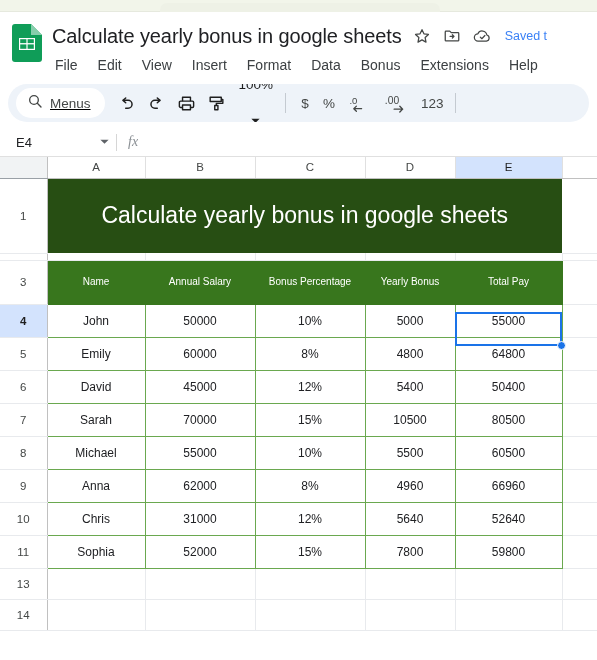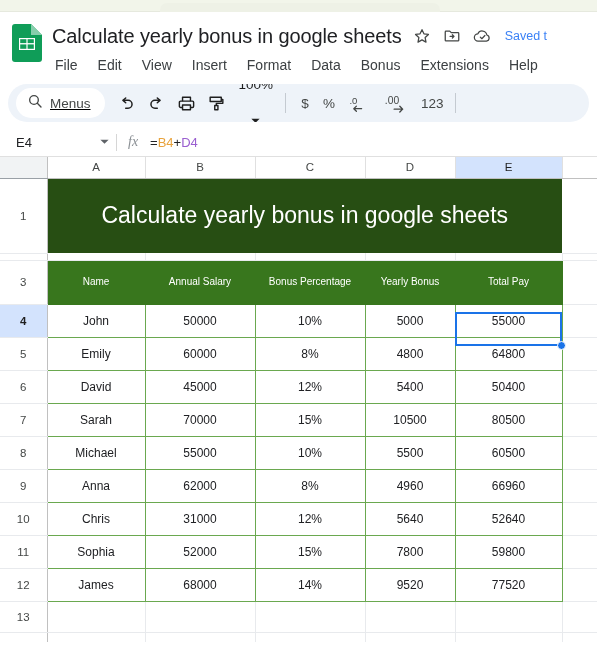--- a/index.html
+++ b/index.html
@@ -469,21 +469,20 @@
   <div class="namebox">
     <span class="nb-val">E4</span>
     <span>
       <svg width="11" height="11" viewBox="0 0 12 12">
           <path d="M1.5 4 L6 8.5 L10.5 4 z" fill="#5f6368"></path>
         </svg>
     </span>
   </div>
   <div class="nb-sep"></div>
   <div class="fx-label">fx</div>
-  <div class="formula-input"><span>=</span><span class="ref-a">B4</span><span>+</span><span class="ref-b">D4</span></div>
 </div>
 
 <div class="grid-area">
   <table class="sheet">
     <colgroup>
       <col style="width:47px">
         <col style="width:98px">
         <col style="width:110px">
       <col style="width:110px">
         <col style="width:90px">
@@ -601,29 +600,20 @@
     <tr style="height:33px">
       <td class="rowhdr">11</td>
       <td class="dcell first">Sophia</td>
       <td class="dcell">52000</td>
       <td class="dcell">15%</td>
       <td class="dcell">7800</td>
       <td class="dcell">59800</td>
       <td class="cell empty"></td>
     </tr>
 
-    <tr style="height:33px">
-      <td class="rowhdr">12</td>
-      <td class="dcell first">James</td>
-      <td class="dcell">68000</td>
-      <td class="dcell">14%</td>
-      <td class="dcell">9520</td>
-      <td class="dcell">77520</td>
-      <td class="cell empty"></td>
-    </tr>
 
     <tr style="height:31px">
       <td class="rowhdr">13</td>
       <td class="cell"></td>
       <td class="cell"></td>
       <td class="cell"></td>
       <td class="cell"></td>
       <td class="cell"></td>
       <td class="cell empty"></td>
     </tr>

